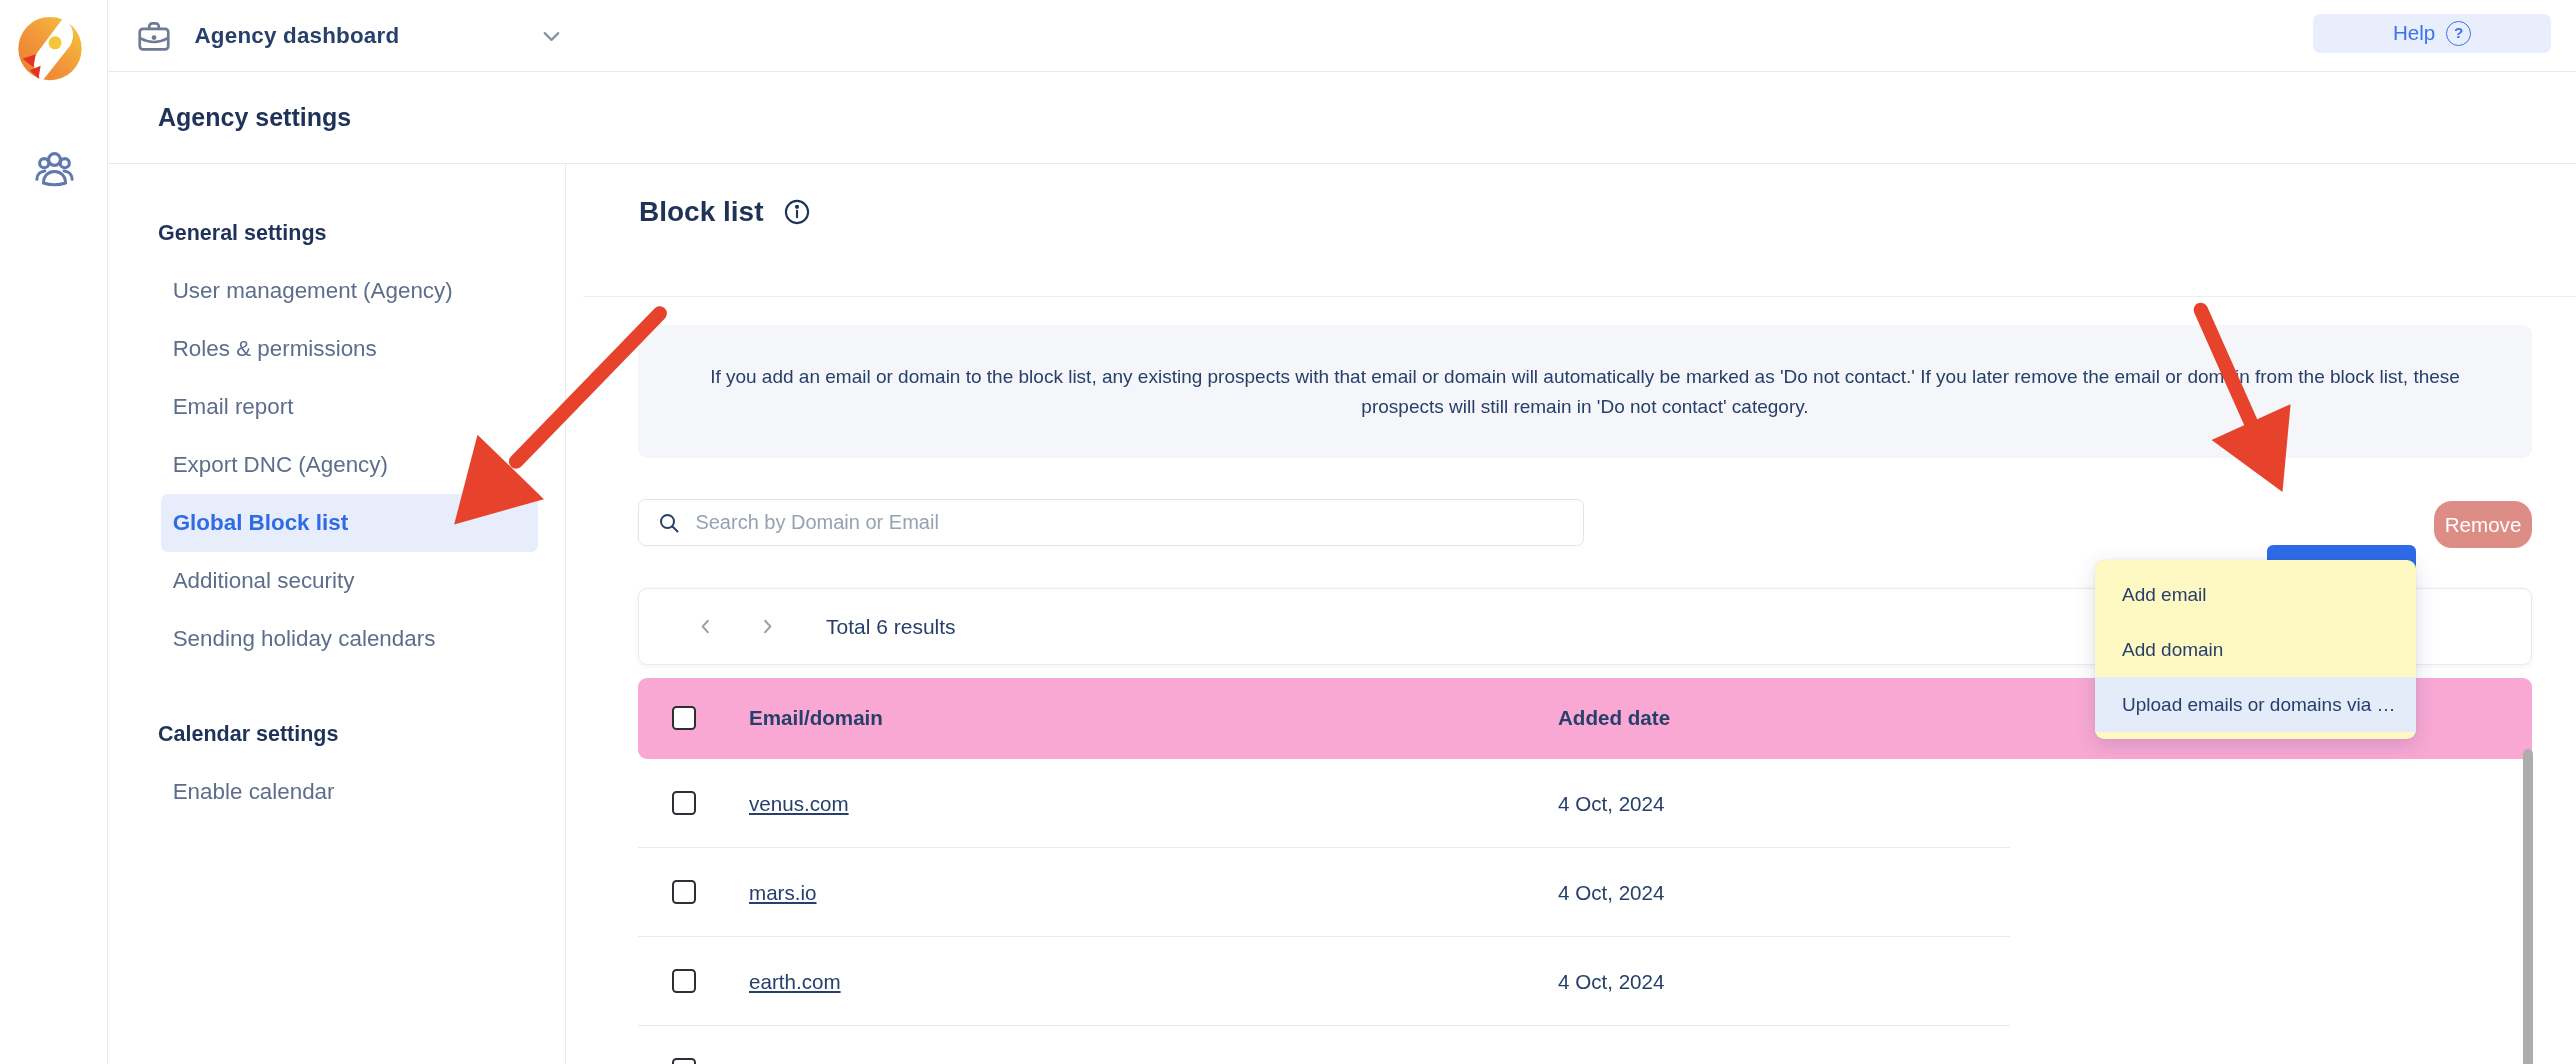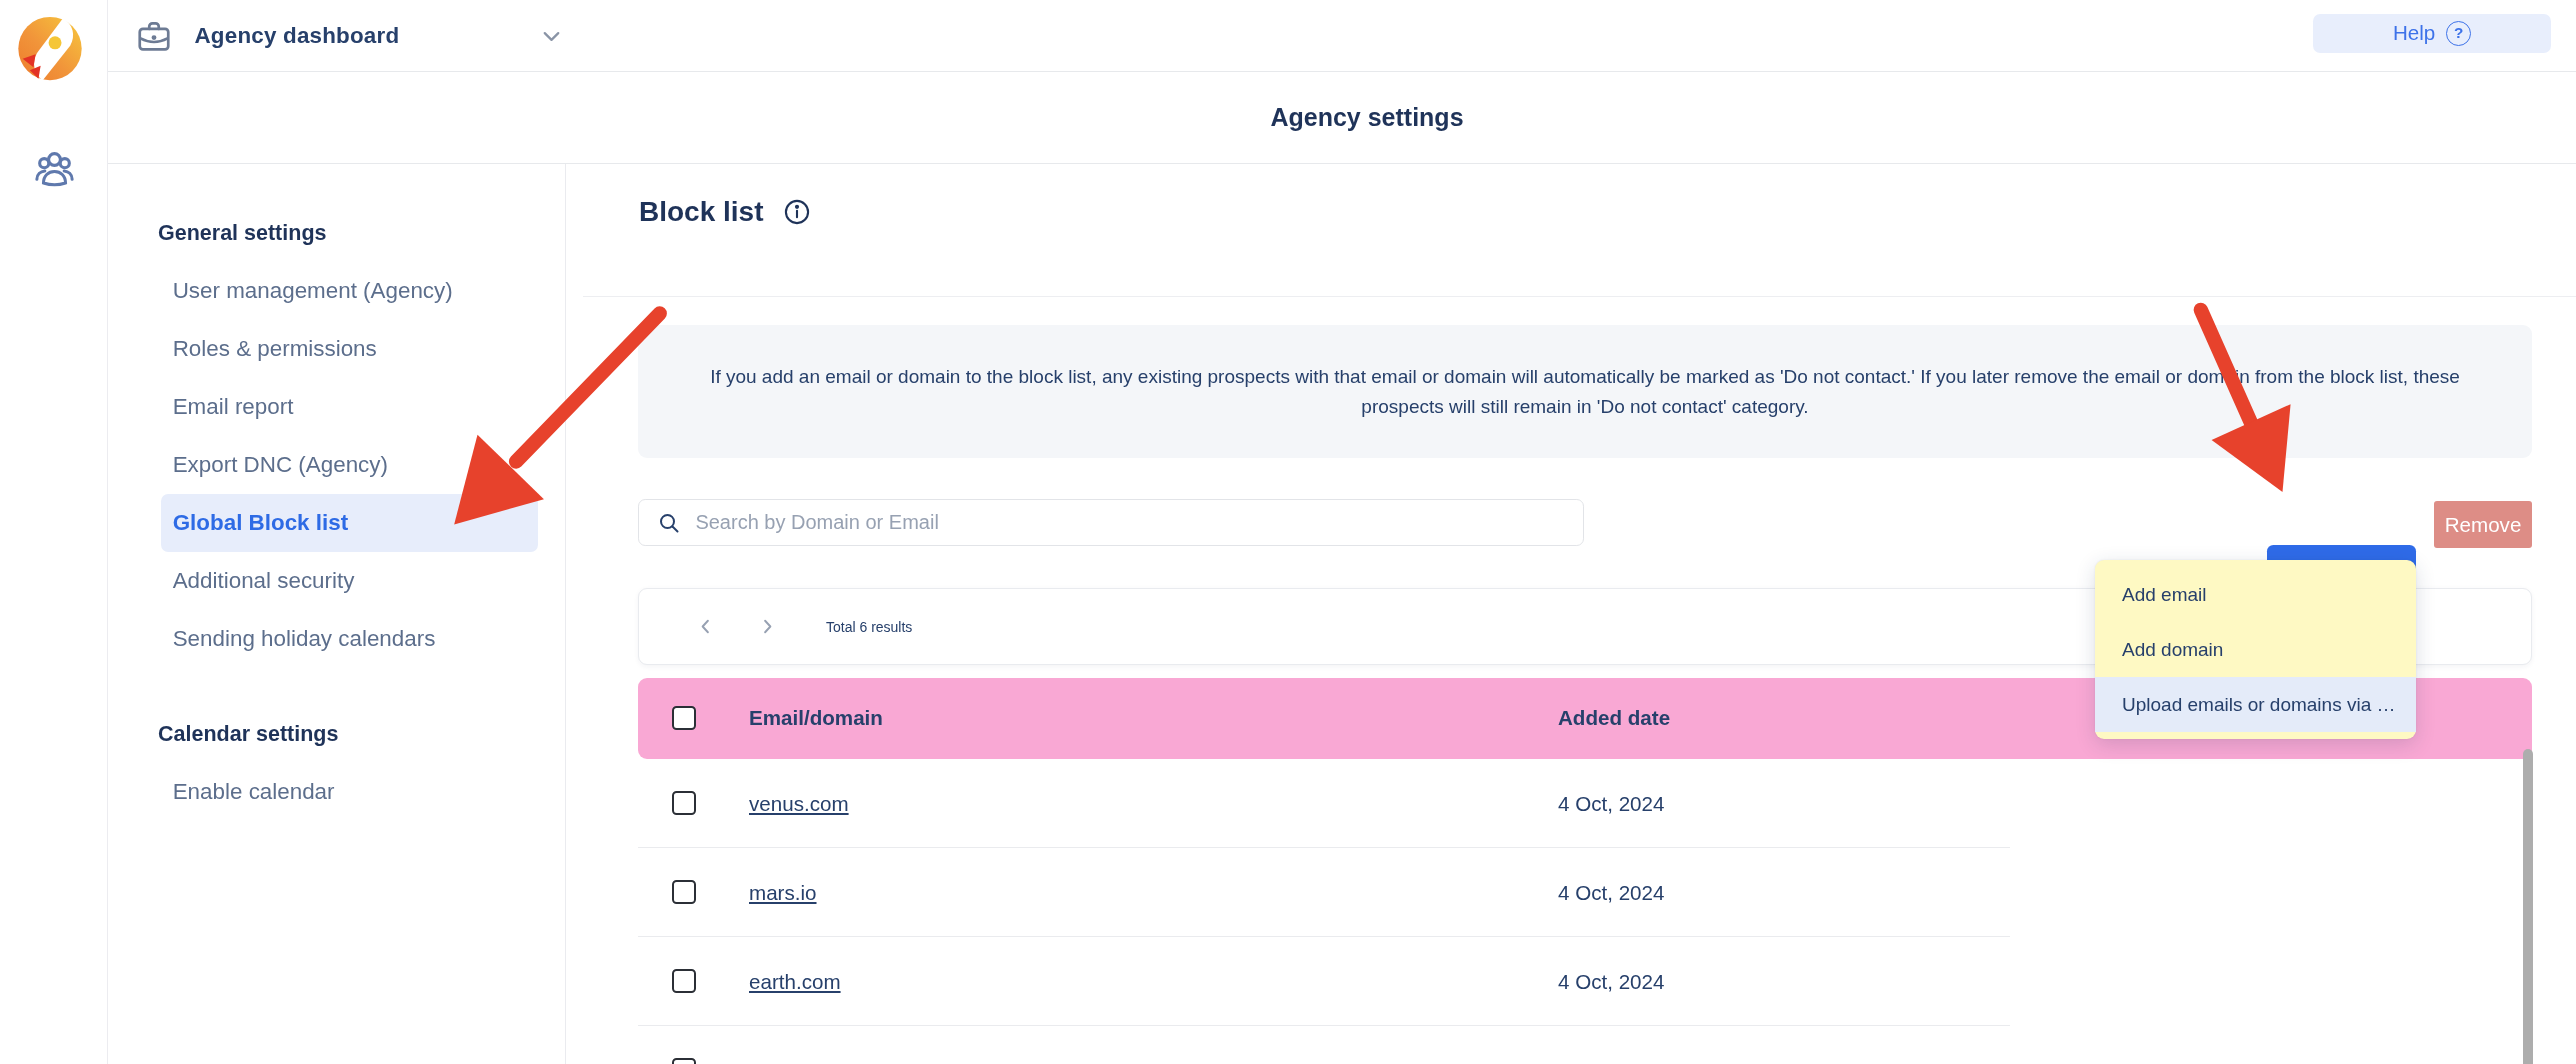--- a/index.html
+++ b/index.html
@@ -14,21 +14,21 @@
   .rail-team { position:absolute; left:30.5px; top:149px; width:47px; height:43px; cursor:pointer; }
   
   .topbar { position:absolute; left:108px; top:0; width:2468px; height:72px; border-bottom:0.9px solid #E7E9EC; background:#fff; }
   .workspace { position:absolute; left:27px; top:0; height:72px; display:flex; align-items:center; gap:21.5px; cursor:pointer; }
   .workspace-label { font-size:22.4px; font-weight:700; color:#27406B; letter-spacing:0.2px; }
   .ws-chevron { margin-left:117px; }
   .help-btn { position:absolute; right:25px; top:13.5px; width:238px; height:39px; background:#E8EEFC; border-radius:7.2px;
               display:flex; align-items:center; justify-content:center; gap:10.8px; color:#3D72E9; font-size:20.6px; cursor:pointer; }
   .q-circle { width:25px; height:25px; border:1.8px solid #3D72E9; border-radius:50%; display:flex; align-items:center; justify-content:center; font-size:15.3px; font-weight:700; }
   
-  .page-header { position:absolute; left:108px; top:72px; width:2468px; height:92px; border-bottom:0.9px solid #E7E9EC; display:flex; align-items:center;justify-content:center; }
+  .page-header { position:absolute; left:108px; top:72px; width:2468px; height:92px; border-bottom:0.9px solid #E7E9EC; display:flex; align-items:center; }
   .page-title { margin-left:50px; font-size:25px; font-weight:700; color:#1F3359; }
   
   .settings-nav { position:absolute; left:108px; top:164px; width:458px; height:900px; border-right:0.9px solid #EAEBEF; padding-top:41px; background:#fff; }
   .nav-heading { height:57px; line-height:57px; margin-left:50px; font-size:21.5px; font-weight:700; color:#1F3359; }
   .nav-item { height:58px; margin:0 27px 0 53px; border-radius:7.2px; display:flex; align-items:center; padding-left:11.7px;
               font-size:22.4px; color:#5C6E8C; cursor:pointer; }
   .nav-item.active { background:#E7EDFB; color:#2E6BE5; font-weight:700; }
   .nav-gap { height:38px; }
   
   .main { position:absolute; left:565px; top:164px; width:2011px; height:900px; }
@@ -37,27 +37,27 @@
   .title-divider { position:absolute; left:18px; right:0; top:132px; height:0.9px; background:#EDEEF1; }
   .banner { position:absolute; left:73px; top:161px; width:1894px; height:133px; background:#F4F6F9; border-radius:9px;
             display:flex; align-items:center; justify-content:center; padding:0 56px; }
   .banner p { text-align:center; font-size:19px; line-height:30px; color:#27406B; }
   .search-box { position:absolute; left:73px; top:335px; width:946px; height:47px; border:0.9px solid #E2E4E8; border-radius:7.2px;
                 display:flex; align-items:center; gap:14.4px; padding-left:18px; background:#fff; }
   .search-box input { border:none; outline:none; font-size:20px; color:#27406B; width:844px; font-family:"Liberation Sans", sans-serif; }
   .search-box input::placeholder { color:#97A1B2; }
   .add-btn { position:absolute; left:1702px; top:337px; width:149px; height:47px; background:#2F6BE8; border:none; border-radius:6.3px;
              color:#fff; font-size:20.6px; font-weight:600; display:flex; align-items:center; justify-content:center; gap:11.7px; cursor:pointer; font-family:inherit;margin-top:44px; }
-  .remove-btn { position:absolute; left:1869px; top:337px; width:98px; height:47px; background:#DD8D86; border:none; border-radius:3px;
+  .remove-btn { position:absolute; left:1869px; top:337px; width:98px; height:47px; background:#DD8D86; border:none; border-radius:18px;
                 color:#fff; font-size:20.6px; display:flex; align-items:center; justify-content:center; cursor:pointer; font-family:inherit; }
   .pagination-card { position:absolute; left:73px; top:424px; width:1894px; height:77px; background:#fff; border:0.9px solid #E9EBEF;
                      border-radius:9px; box-shadow:0 1.8px 5.4px rgba(30,45,80,.05); display:flex; align-items:center; padding-left:47px; }
   .pg-chev { width:39px; height:39px; display:flex; align-items:center; justify-content:center; cursor:pointer; }
   .pg-chev + .pg-chev { margin-left:23px; }
-  .pg-total { margin-left:39px; font-size:14px; color:#27406B; }
+  .pg-total { margin-left:39px; font-size:21px; color:#27406B; }
   .table-header { position:absolute; left:73px; top:514px; width:1894px; height:81px; background:#f9a8d4; border-radius:9px; }
   .checkbox { position:absolute; left:34px; width:24px; height:24px; border:2.7px solid #2B2F36; border-radius:4.5px; background:#fff; cursor:pointer; }
   .table-header .checkbox { top:28px; }
   .col-domain { position:absolute; left:111px; font-size:20.6px; font-weight:700; color:#27406B; }
   .col-date   { position:absolute; left:920px; font-size:20.6px; font-weight:700; color:#27406B; }
   .table-header .col-domain, .table-header .col-date { top:28px; }
   .rows { position:absolute; left:73px; top:595px; width:1372px; }
   .t-row { position:relative; height:89px; border-bottom:0.9px solid #EAEBEE; }
   .t-row .checkbox { top:32px; }
   .t-row .cell-domain { position:absolute; left:111px; top:33px; font-size:20.6px; color:#27406B;text-decoration:underline; }

